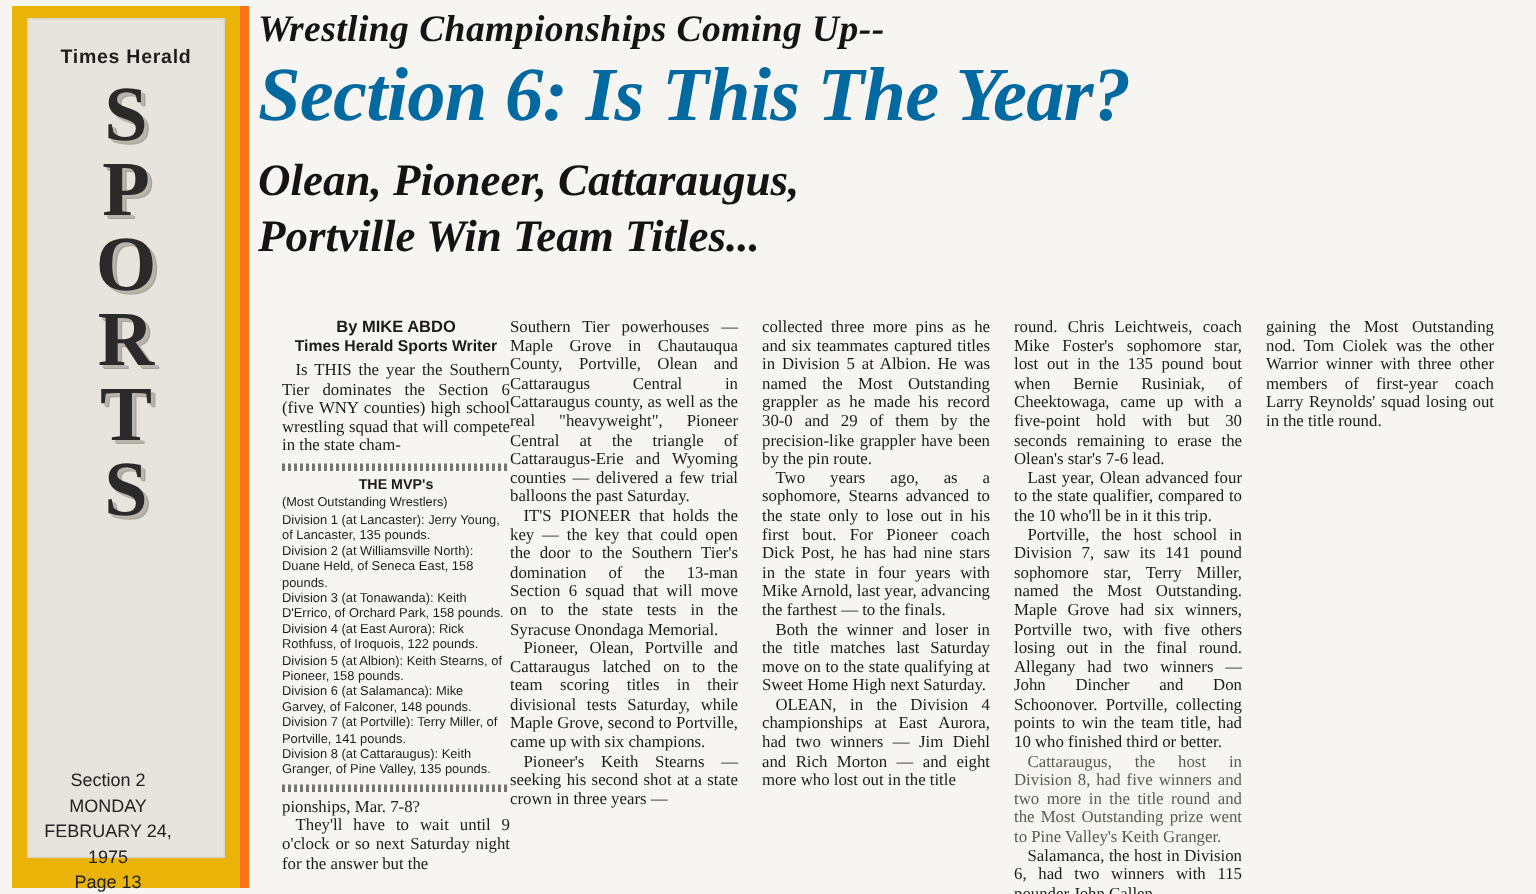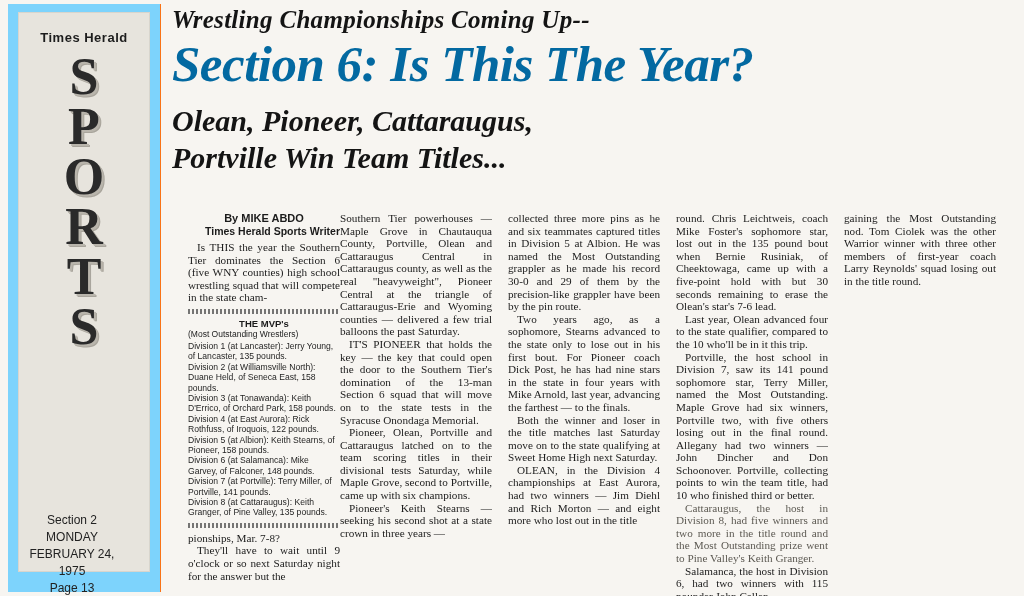--- a/index.html
+++ b/index.html
@@ -20,22 +20,22 @@
     height: 596px;
     background: #f7f5f1;
   }
   
   .masthead {
     position: absolute;
     left: 8px;
     top: 4px;
     width: 152px;
     height: 588px;
-    background: #7dd3fc;
-    border-right: 1px solid #f97316;
+    background: #eab308;
+    border-right: 6px solid #f97316;
   }
   .masthead-inner {
     position: absolute;
     left: 10px;
     top: 8px;
     width: 132px;
     height: 560px;
     background: #e7e4dd;
     box-shadow: inset 0 0 0 1px #d8d5cd;
   }
@@ -140,21 +140,21 @@
   .col4 { left: 504px; width: 152px; }
   .col5 { left: 672px; width: 152px; }
   .byline {
     text-align: center;
     font-family: "Liberation Sans", sans-serif;
     font-weight: bold;
     font-size: 11px;
     line-height: 13px;
     margin-bottom: 3px;
   }
-  .byline .b2 { font-size: 10.5px; text-align: right; }
+  .byline .b2 { font-size: 10.5px; }
   .mvp-head {
     text-align: center;
     font-family: "Liberation Sans", sans-serif;
     font-weight: bold;
     font-size: 9.5px;
     line-height: 11px;
     margin-top: 2px;
   }
   .mvp-sub {
     text-align: left;

